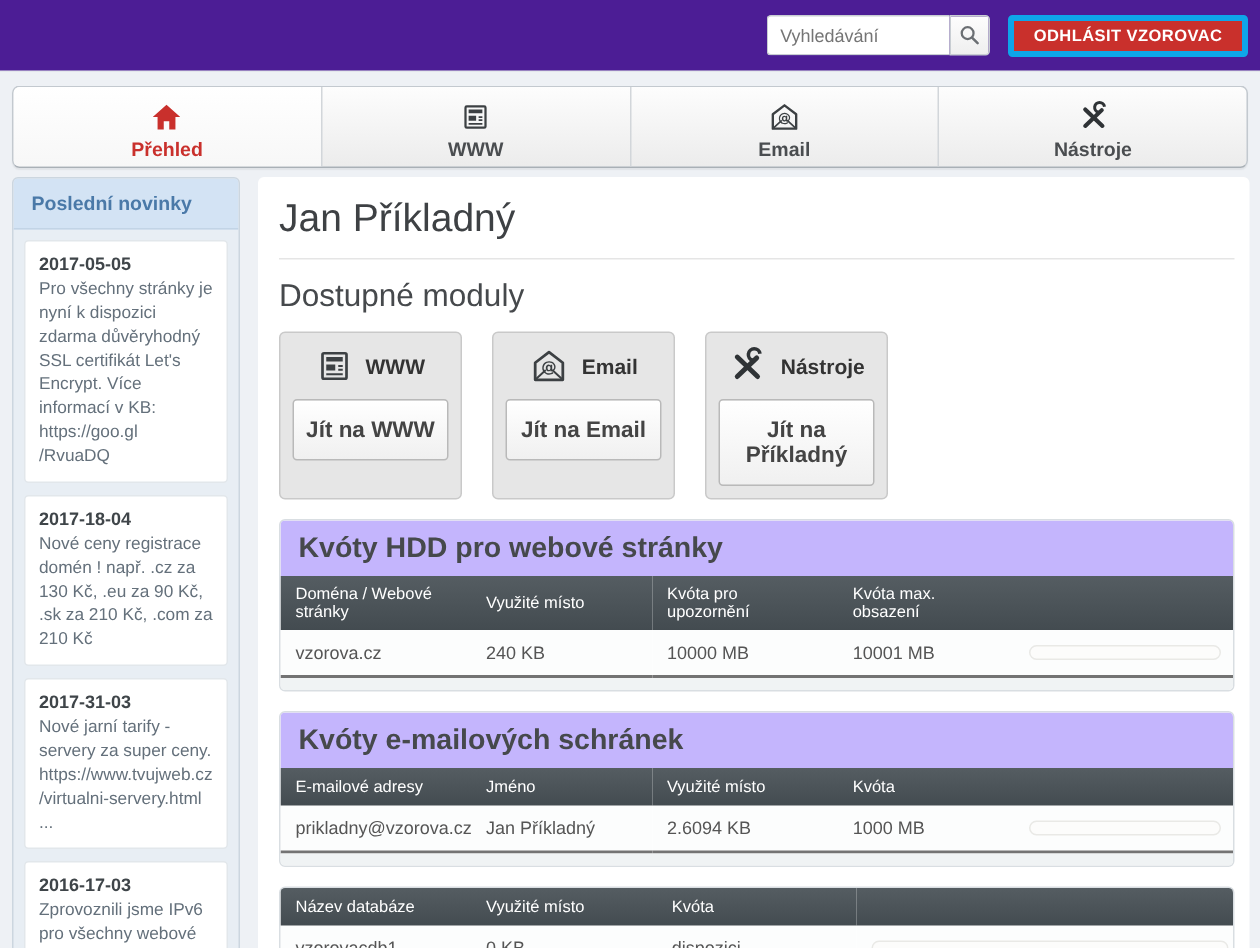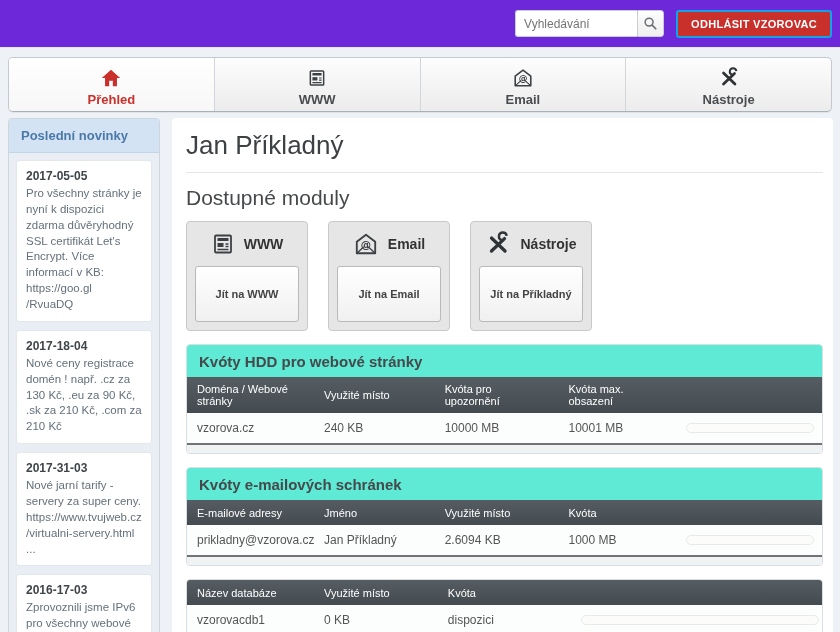--- a/index.html
+++ b/index.html
@@ -5,35 +5,35 @@
   * { margin:0; padding:0; box-sizing:border-box; }
   html,body { width:840px; height:632px; overflow:hidden; }
   body {
     background:#eef1f5;
     font-family:"Liberation Sans", sans-serif;
     color:#4a4d50;
   }
   
   .topbar {
     height:48px; display:flex; align-items:center; justify-content:flex-end;
-    padding:0 8px; background:#6d28d9; border-bottom:1px solid #e4e8ec;
+    padding:0 8px; background:#4c1d95; border-bottom:1px solid #e4e8ec;
   }
   .searchwrap { display:flex; align-items:stretch; margin-right:12px; }
   .searchwrap input {
     width:122px; height:27px; border:1px solid #c8cdd2; border-right:none;
     border-radius:3px 0 0 3px; padding:0 8px; font-size:12px; color:#777;
     background:#fff; outline:none; font-family:"Liberation Sans", sans-serif;
   }
   .search-btn {
     width:27px; height:27px; border:1px solid #c8cdd2; border-radius:0 3px 3px 0;
     background:linear-gradient(#fdfdfd,#efefef); cursor:pointer;
     display:flex; align-items:center; justify-content:center;
   }
   .logout-btn {
-    height:28px; padding:0 13px; border:2px solid #0ea5e9; border-radius:3px;
+    height:28px; padding:0 13px; border:4px solid #0ea5e9; border-radius:3px;
     background:#c9302c; color:#fff; font-weight:bold; font-size:11px;
     letter-spacing:.3px; cursor:pointer; font-family:"Liberation Sans", sans-serif;
   }
   
   .tabs {
     display:flex; margin:9px 8px 0 8px; border:1px solid #c3c9cf;
     border-bottom-color:#a9b0b6; border-radius:5px; overflow:hidden;
     box-shadow:0 1px 1px rgba(0,0,0,.06); background:linear-gradient(#fdfdfd,#ececec);
     height:55px;
   }
@@ -72,28 +72,28 @@
     border-bottom:1px solid #e5e5e5; }
   h2.modtitle { font-size:21px; font-weight:normal; color:#46494c; margin:13px 0 11px 0; }
   .modules { display:flex; gap:20px; }
   .module-card {
     width:122px; background:#e6e6e6; border:1px solid #c9c9c9; border-radius:4px;
     padding:9px 8px 8px 8px;
   }
   .module-head { display:flex; align-items:center; justify-content:center; gap:9px; height:26px; }
   .module-title { font-size:14px; font-weight:bold; color:#333; }
   .module-btn {
-    display:block; width:100%; margin-top:9px; padding:21px 0;
+    display:block; width:100%; margin-top:9px; padding:11px 0;
     background:linear-gradient(#ffffff,#f0f0f0); border:1px solid #b9b9b9;
-    border-radius:3px; font-size:11px; font-weight:bold; color:#444; cursor:pointer;
+    border-radius:3px; font-size:15px; font-weight:bold; color:#444; cursor:pointer;
     font-family:"Liberation Sans", sans-serif;
   }
   
   .panel { margin-top:13px; border:1px solid #d9dee2; border-radius:4px; overflow:hidden; }
-  .panel-title { font-size:15px; font-weight:bold; color:#46494c; padding:8px 12px 7px 12px; background:#5eead4; }
+  .panel-title { font-size:19px; font-weight:bold; color:#46494c; padding:8px 12px 7px 12px; background:#c4b5fd; }
   table { width:100%; border-collapse:collapse; table-layout:fixed; }
   thead th {
     background:linear-gradient(#555d62,#434b50); color:#fff; font-size:11px;
     font-weight:normal; text-align:left; padding:6px 10px; height:25px;
   }
   tbody td { font-size:12px; color:#555; padding:8px 10px; background:#fcfdfd;
     border-bottom:2px solid #737373; white-space:nowrap; overflow:hidden; }
   .panel-foot { height:8px; background:#f0f3f4; }
   .bar { height:10px; background:#fcfcfb; border:1px solid #e9e9e6; border-radius:6px; overflow:hidden; }
   .bar-fill { height:100%; width:0; background:#5cb85c; border-radius:6px; }

